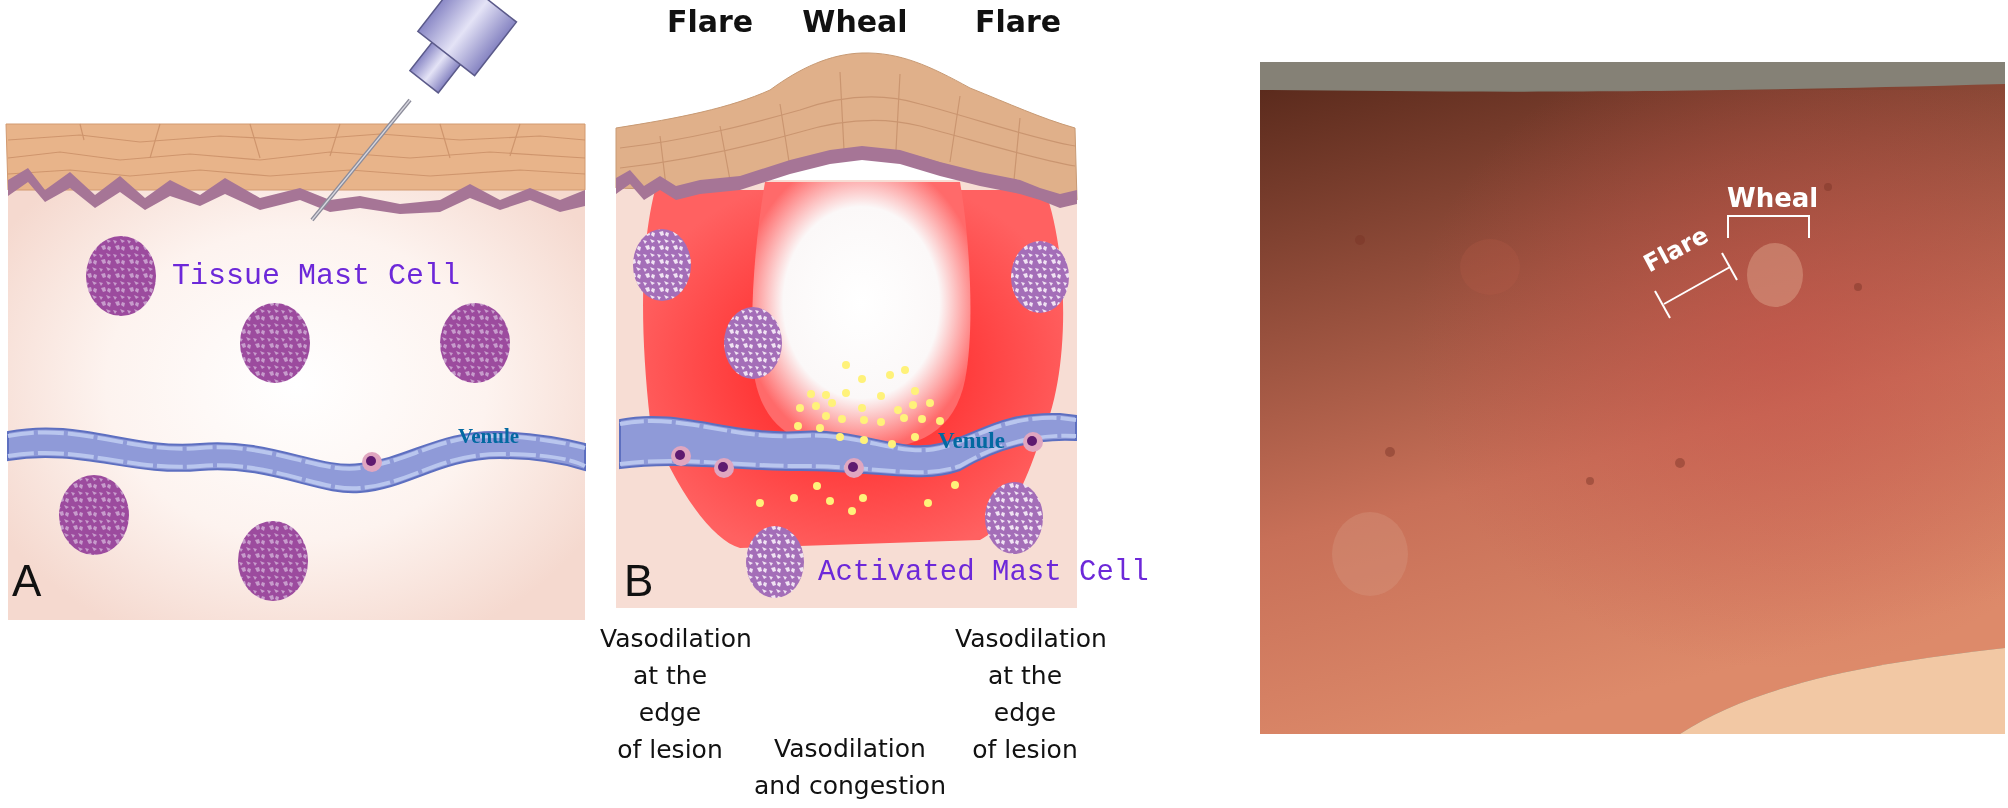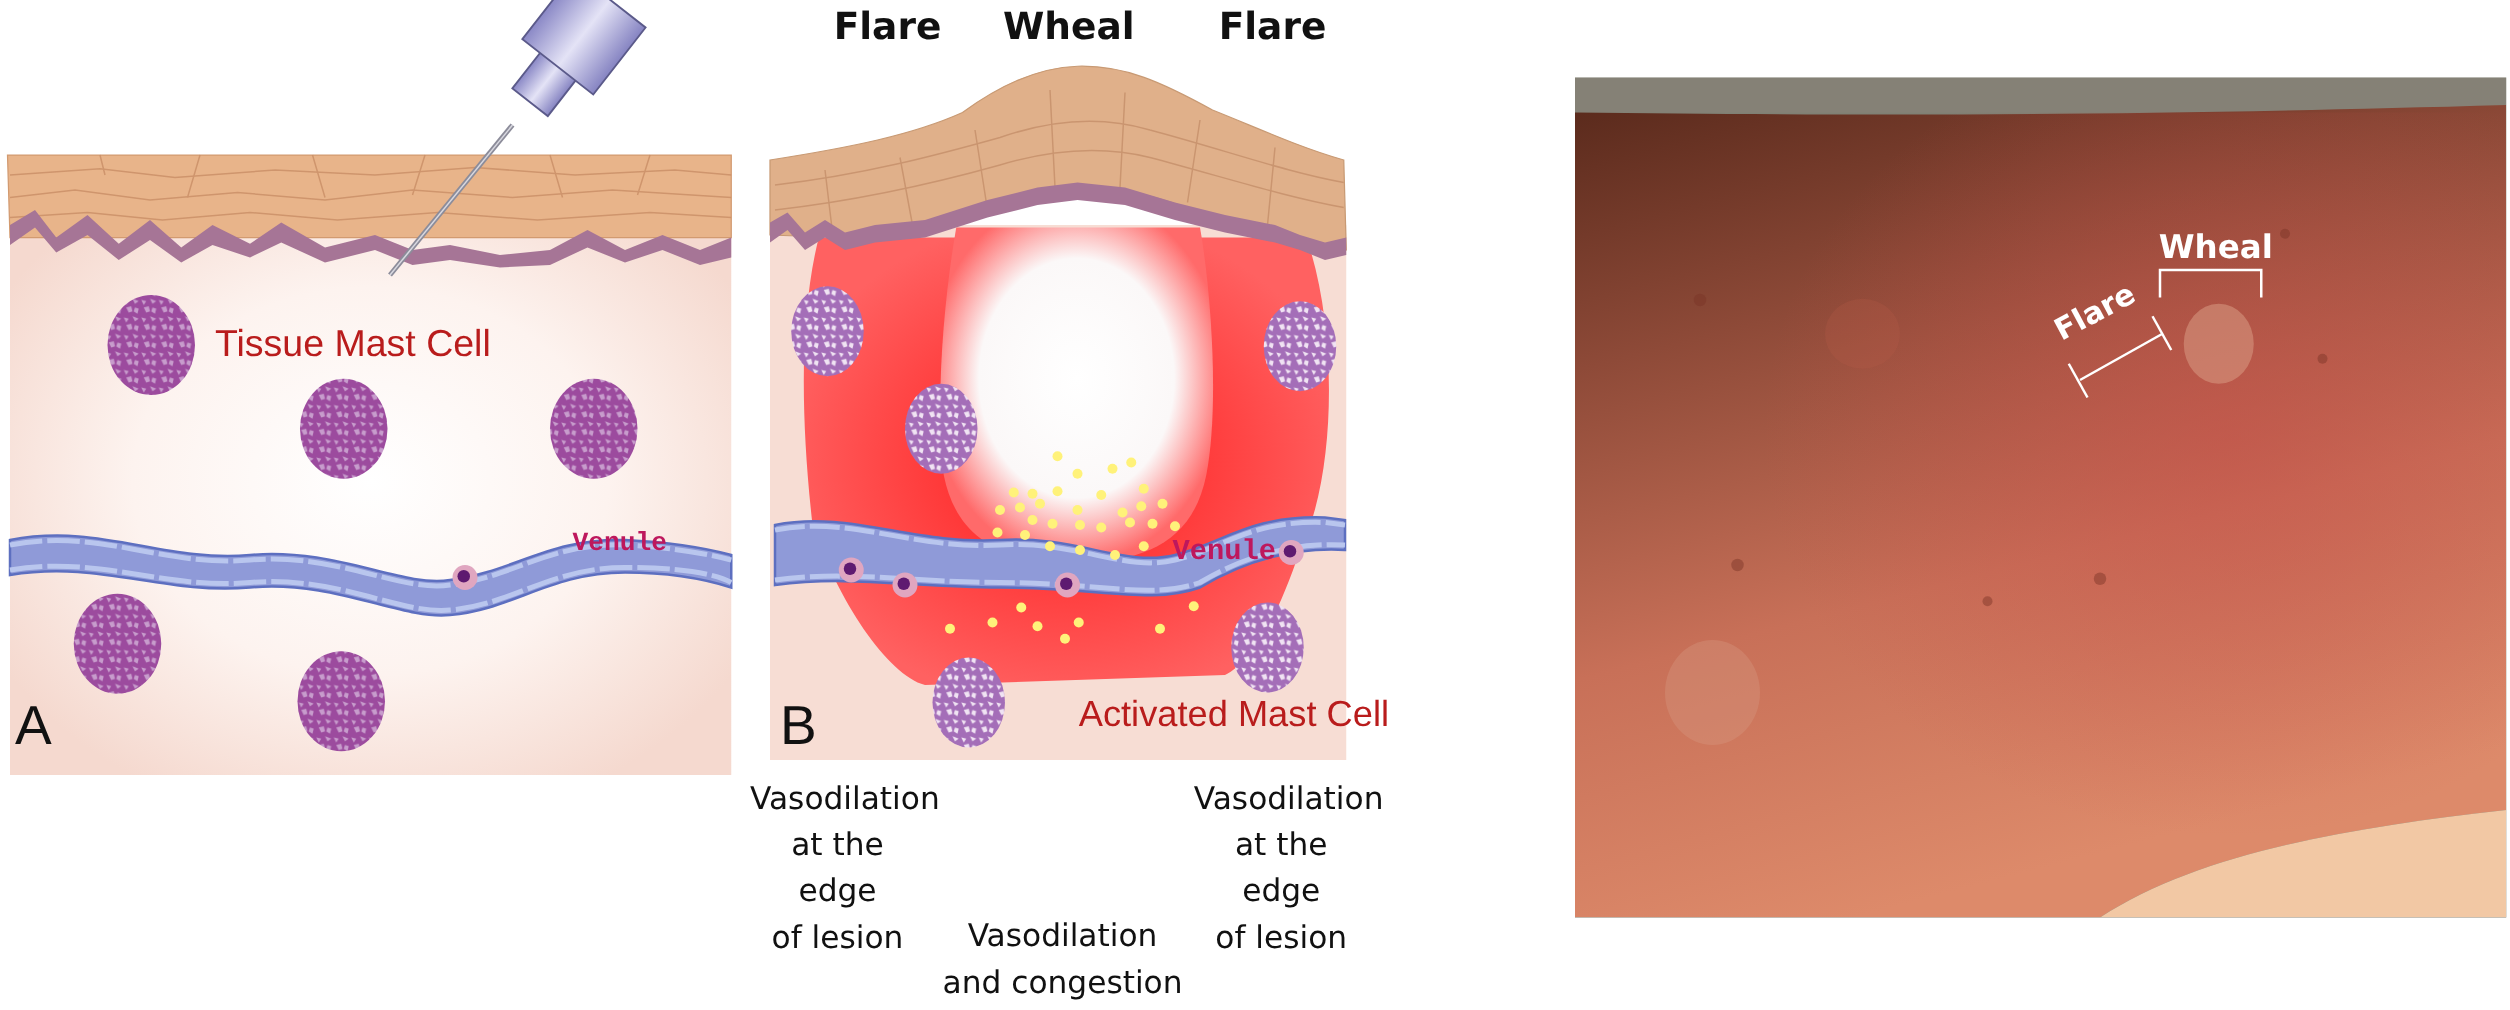--- a/index.html
+++ b/index.html
@@ -2,23 +2,23 @@
 <html><head>
 <meta charset="utf-8">
 <style>
   html, body { margin:0; padding:0; background:#ffffff; }
   body { width:2008px; height:808px; position:relative; overflow:hidden; font-family:"DejaVu Sans", sans-serif; }
   .panel { position:absolute; }
   svg { display:block; }
   .lbl { position:absolute; color:#111; white-space:nowrap; }
   .hdr { font-family:"DejaVu Sans", sans-serif; font-weight:bold; font-size:30px; text-align:center; }
   .cap { font-family:"DejaVu Sans", sans-serif; font-size:25px; line-height:37px; text-align:center; color:#111; position:absolute; white-space:pre-line; }
-  .cell-lbl { font-family:Liberation Sans, sans-serif; font-size:30px; color:#b91c1c; }
+  .cell-lbl { font-family:Liberation Mono, monospace; font-size:30px; color:#6d28d9; }
   .letter { font-family:"Liberation Sans", sans-serif; font-size:44px; color:#111; }
-  .venule { font-family:Liberation Mono, monospace; font-weight:bold; font-size:21px; color:#be185d;text-align:center; }
+  .venule { font-family:Liberation Serif, serif; font-weight:bold; font-size:21px; color:#0369a1;text-align:center; }
   .photo-lbl { font-family:"DejaVu Sans", sans-serif; font-weight:bold; color:#fff; font-size:26px; }
 </style>
 </head>
 <body>
 
 <svg width="0" height="0" style="position:absolute">
   <defs>
     <radialGradient id="dermisA" cx="50%" cy="50%" r="60%">
       <stop offset="0%" stop-color="#ffffff"></stop>
       <stop offset="55%" stop-color="#fdf3ef"></stop>
@@ -183,21 +183,21 @@
     <g>
       <ellipse cx="62" cy="265" rx="29" ry="36" fill="url(#mastPatB)"></ellipse>
       <ellipse cx="153" cy="343" rx="29" ry="36" fill="url(#mastPatB)"></ellipse>
       <ellipse cx="440" cy="277" rx="29" ry="36" fill="url(#mastPatB)"></ellipse>
       <ellipse cx="414" cy="518" rx="29" ry="36" fill="url(#mastPatB)"></ellipse>
       <ellipse cx="175" cy="562" rx="29" ry="36" fill="url(#mastPatB)"></ellipse>
     </g>
   </svg>
 
   <div class="lbl venule" style="left:338px;top:428px;font-size:23px;">Venule</div>
-  <div class="lbl cell-lbl" style="left:218px;top:556px;font-size:29px;margin-left:45px;">Activated Mast Cell</div>
+  <div class="lbl cell-lbl" style="left:218px;top:556px;font-size:29px;">Activated Mast Cell</div>
   <div class="lbl letter" style="left:24px;top:556px;">B</div>
 
   <div class="cap" style="left:0;top:620px;width:140px;">Vasodilation
 at the edge
 of lesion</div>
   <div class="cap" style="left:355px;top:620px;width:140px;">Vasodilation
 at the edge
 of lesion</div>
   <div class="cap" style="left:140px;top:730px;width:220px;">Vasodilation
 and congestion</div>

